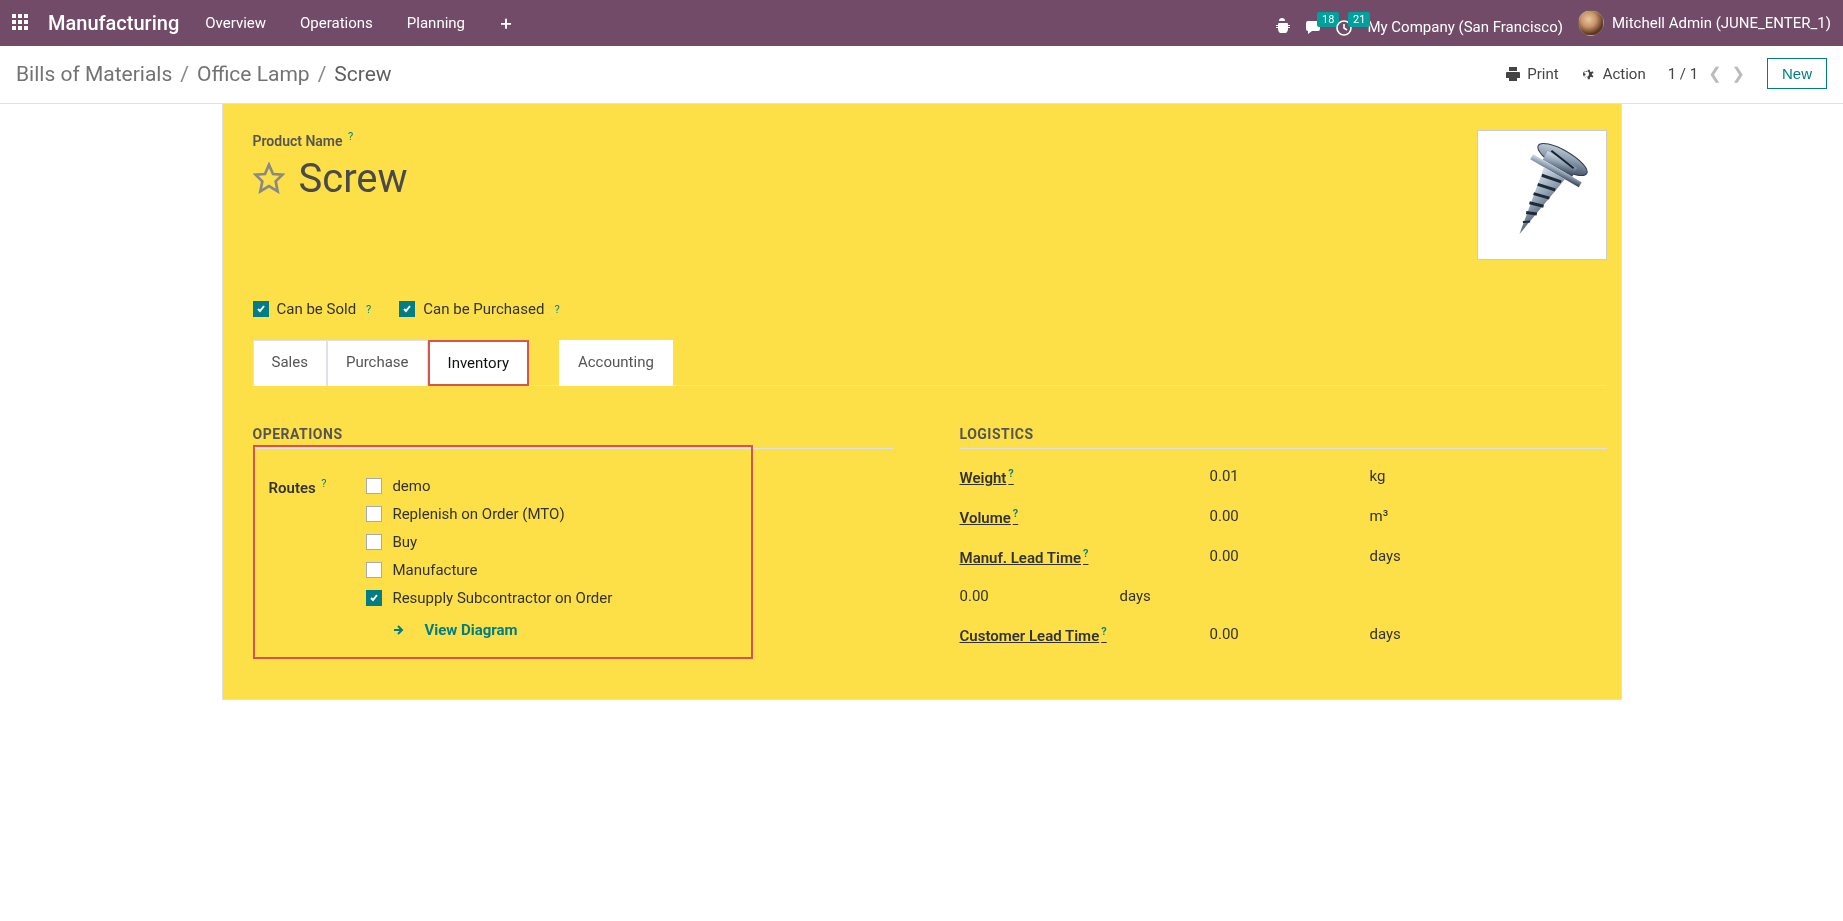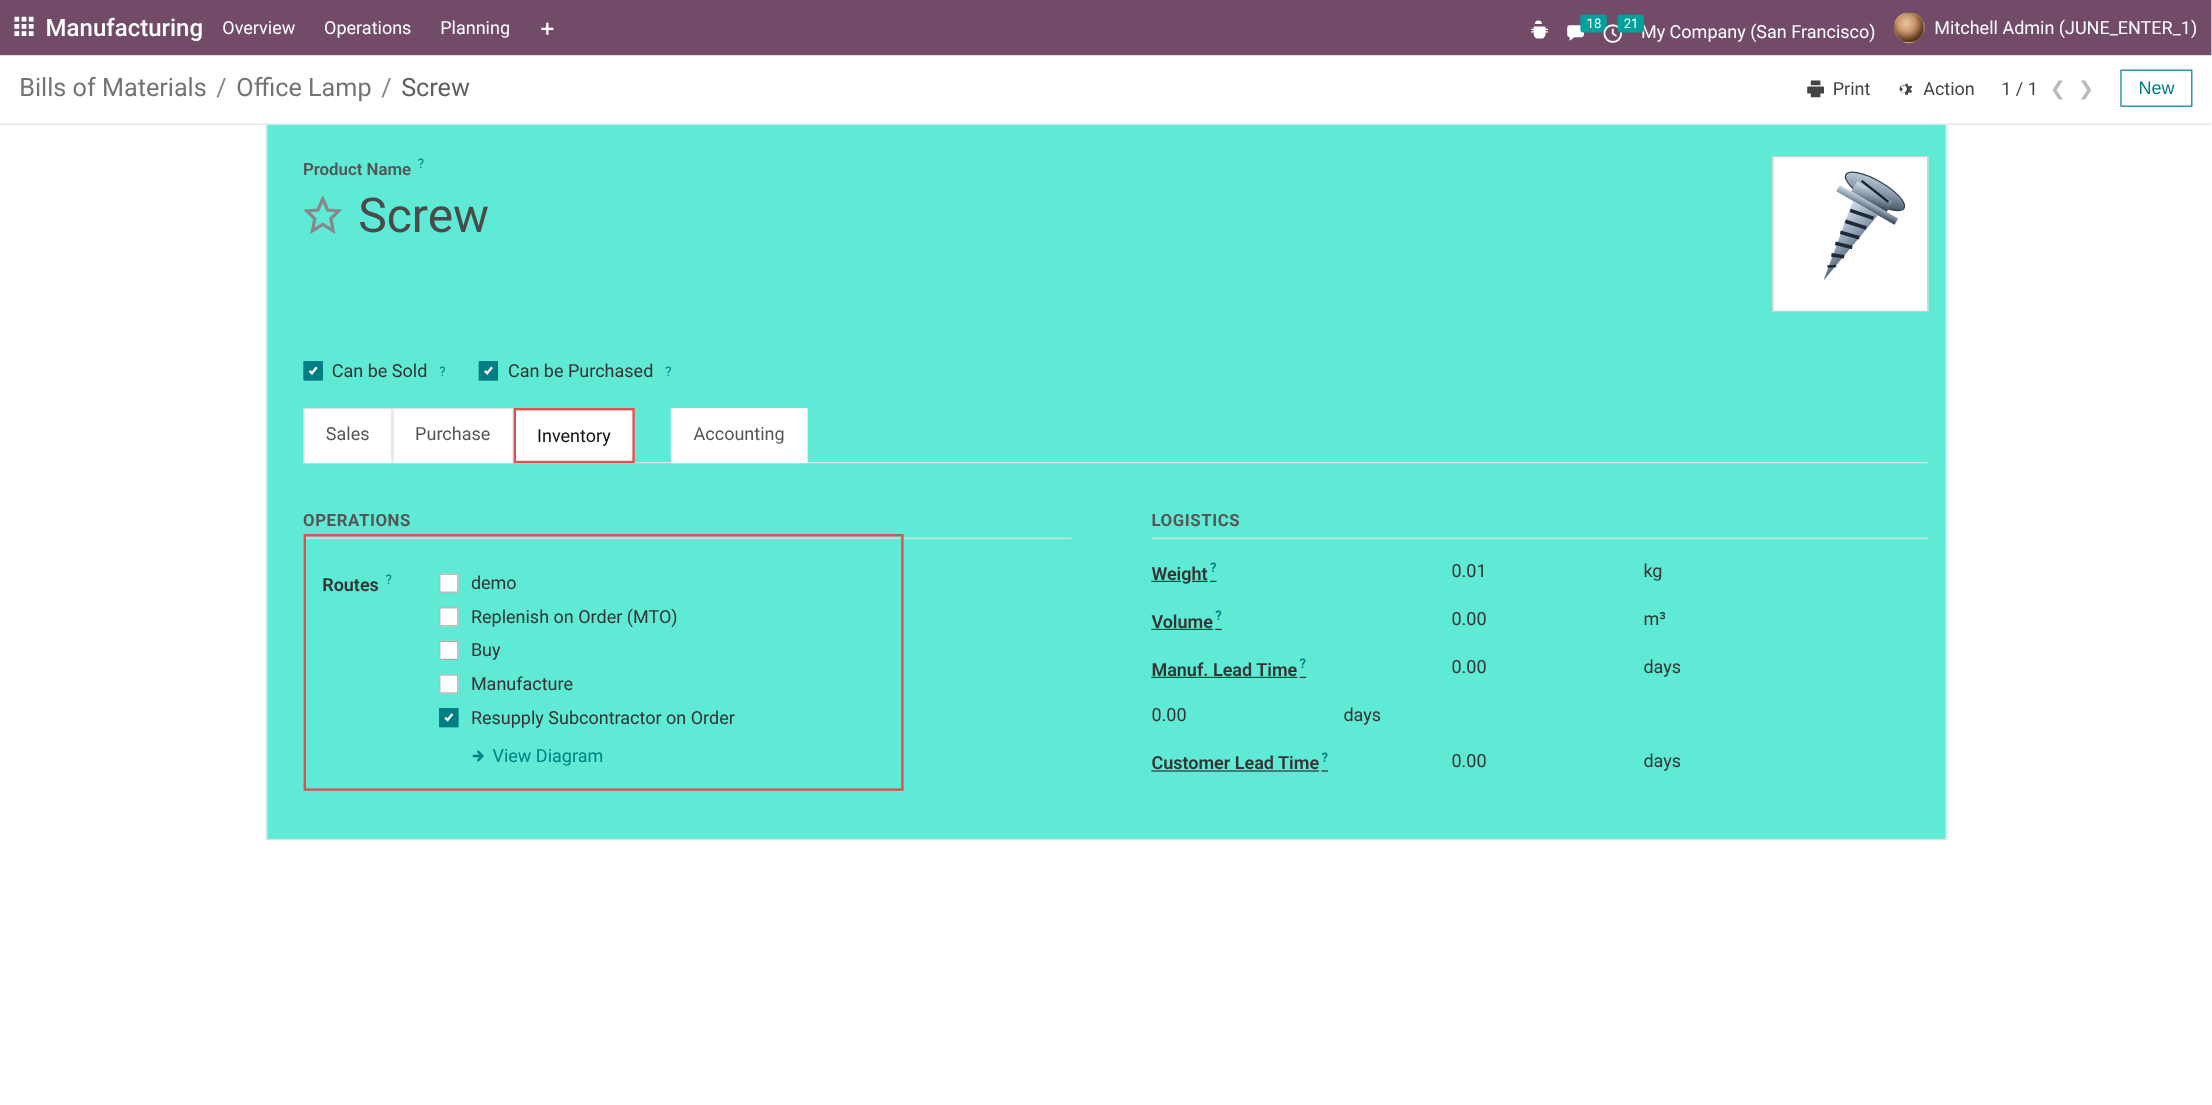--- a/index.html
+++ b/index.html
@@ -1,20 +1,20 @@
 <!DOCTYPE html>
 <html><head>
 <meta charset="utf-8">
 <style>
 * { box-sizing: border-box; margin: 0; padding: 0; }
 body { font-family: -apple-system, BlinkMacSystemFont, "Segoe UI", Roboto, "Helvetica Neue", Arial, sans-serif; font-size: 14px; color: #333; background: #fff; }
 
 
 .navbar { background: #714B67; color: #fff; height: 46px; display: flex; align-items: center; padding: 0 12px; }
-.navbar-left { display: flex; align-items: center; gap: 8px; flex: 1; }
+.navbar-left { display: flex; align-items: center; gap: 18px; flex: 1; }
 .apps-icon { width: 18px; height: 18px; display: grid; grid-template-columns: repeat(3,4px); grid-template-rows: repeat(3,4px); gap: 2px; cursor: pointer; }
 .apps-icon span { background: #fff; width: 4px; height: 4px; }
 .brand { font-size: 20px; font-weight: 500; color: #fff; }
 .nav-link { color: #fff; font-size: 15px; cursor: pointer; padding: 6px 8px; text-align: center; }
 .nav-plus { color: #fff; font-size: 18px; font-weight: bold; cursor: pointer; padding: 0 6px; }
 .navbar-right { display: flex; align-items: flex-end; gap: 15px; }
 .bug-icon, .chat-icon, .clock-icon { position: relative; color: #fff; cursor: pointer; }
 .badge { position: absolute; top: -8px; right: -18px; background: #00A09D; color: #fff; font-size: 11px; padding: 1px 5px; border-radius: 2px; }
 .company { color: #fff; font-size: 15px; cursor: pointer; }
 .user-block { display: flex; align-items: center; gap: 8px; cursor: pointer; }
@@ -28,21 +28,21 @@
 .breadcrumbs .sep { color: #888; }
 .breadcrumbs .current { color: #5f5f5f; }
 .cp-right { display: flex; align-items: center; gap: 22px; }
 .cp-action { display: flex; align-items: center; gap: 6px; color: #444; font-size: 15px; cursor: pointer; }
 .pager { display: flex; align-items: center; gap: 10px; color: #444; font-size: 15px; }
 .pager-arrow { color: #bbb; cursor: pointer; font-size: 16px; }
 .btn-new { border: 1px solid #017e84; background: #fff; color: #017e84; padding: 6px 14px; font-size: 15px; cursor: pointer; }
 
 
 .form-wrap { max-width: 1480px; margin: 0 auto; padding: 0 40px; }
-.form-sheet { border: 1px solid #dee2e6; border-top: none; padding: 26px 14px 40px 30px; position: relative; background: #5eead4; }
+.form-sheet { border: 1px solid #dee2e6; border-top: none; padding: 26px 14px 40px 30px; position: relative; background: #fde047; }
 .title-block { display: flex; align-items: flex-start; justify-content: space-between; }
 .title-left { flex: 1; }
 .label-small { font-size: 14px; font-weight: 600; color: #555; }
 .sup-q { color: #017e84; font-size: 11px; vertical-align: super; cursor: pointer; margin-left: 2px; }
 .product-title-row { display: flex; align-items: center; gap: 14px; margin-top: 6px; }
 .star { width: 32px; height: 32px; cursor: pointer; }
 .product-name { font-size: 40px; color: #4a4a4a; font-weight: 400; }
 .product-image { width: 130px; height: 130px; border: 1px solid #ccc; display: flex; align-items: center; justify-content: center; background: #fff; }
 
 .check-row { display: flex; align-items: center; gap: 28px; margin-top: 40px; }
@@ -63,21 +63,21 @@
 
 
 .tab-content { display: flex; gap: 60px; padding-top: 40px; }
 .col { flex: 1; }
 .section-title { font-size: 14px; font-weight: 700; letter-spacing: 0.5px; color: #555; border-bottom: 1px solid #dee2e6; padding-bottom: 6px; }
 .ops-title { width: 640px; }
 .routes-block { display: flex; gap: 40px; margin-top: 18px; }
 .routes-label { font-size: 15px; font-weight: 600; color: #333; min-width: 80px; }
 .routes-list { display: flex; flex-direction: column; gap: 10px; }
 .route-item { display: flex; align-items: center; gap: 10px; font-size: 15px; color: #333; }
-.view-diagram { display: flex; align-items: center; gap: 4px; color: #017e84; font-size: 15px; font-weight: 400; cursor: pointer; margin-left: 26px; margin-top: 4px; }
+.view-diagram { display: flex; align-items: center; gap: 18px; color: #017e84; font-size: 15px; font-weight: 700; cursor: pointer; margin-left: 26px; margin-top: 4px; }
 .highlight-box { border: 2px solid #d9534f; padding: 12px 14px 18px 14px; margin-top: -4px; width: 500px; }
 
 .logistics-grid { margin-top: 18px; display: flex; flex-direction: column; gap: 20px; }
 .log-row { display: flex; align-items: flex-start; }
 .log-label { width: 250px; font-size: 15px; font-weight: 600; color: #333; text-decoration: underline; }
 .log-value { width: 160px; font-size: 15px; color: #333; }
 .log-unit { font-size: 15px; color: #333; }
 
 .icon-svg { width: 16px; height: 16px; fill: currentColor; }
 .gear { width: 16px; height: 16px; }

